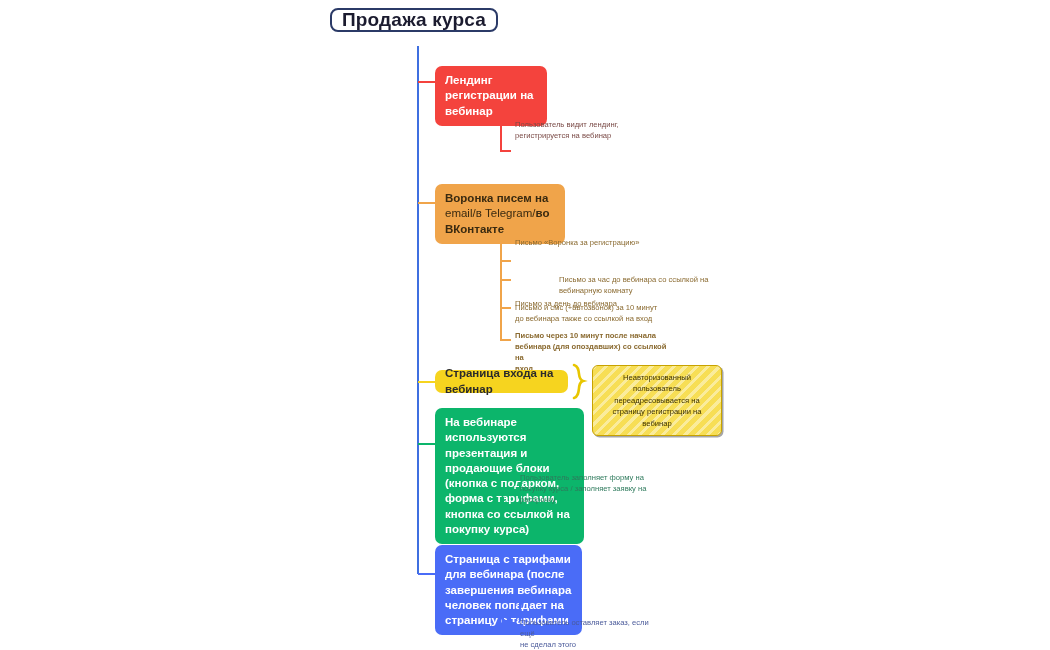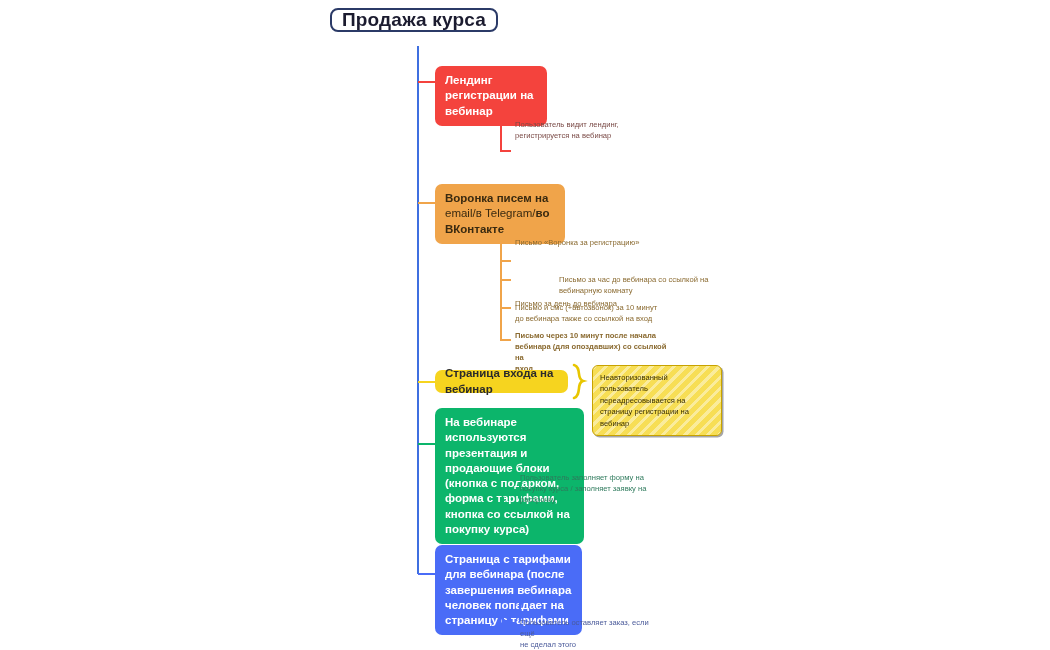--- a/index.html
+++ b/index.html
@@ -116,20 +116,21 @@
     padding: 6px 7px;
     background-color: #f7de55;
     background-image: repeating-linear-gradient(
       -45deg,
       rgba(255,255,255,0.42) 0px,
       rgba(255,255,255,0.42) 3px,
       rgba(0,0,0,0) 3px,
       rgba(0,0,0,0) 8px
     );
     box-shadow: 1.5px 1.5px 0 rgba(0,0,0,0.35);
+    text-align: center;
     font-size: 7.6px;
     line-height: 1.5;
     color: #3b3000;
     white-space: pre-line;
   }
   .brace {
     position: absolute;
     left: 571px;
     top: 362px;
     width: 20px;

